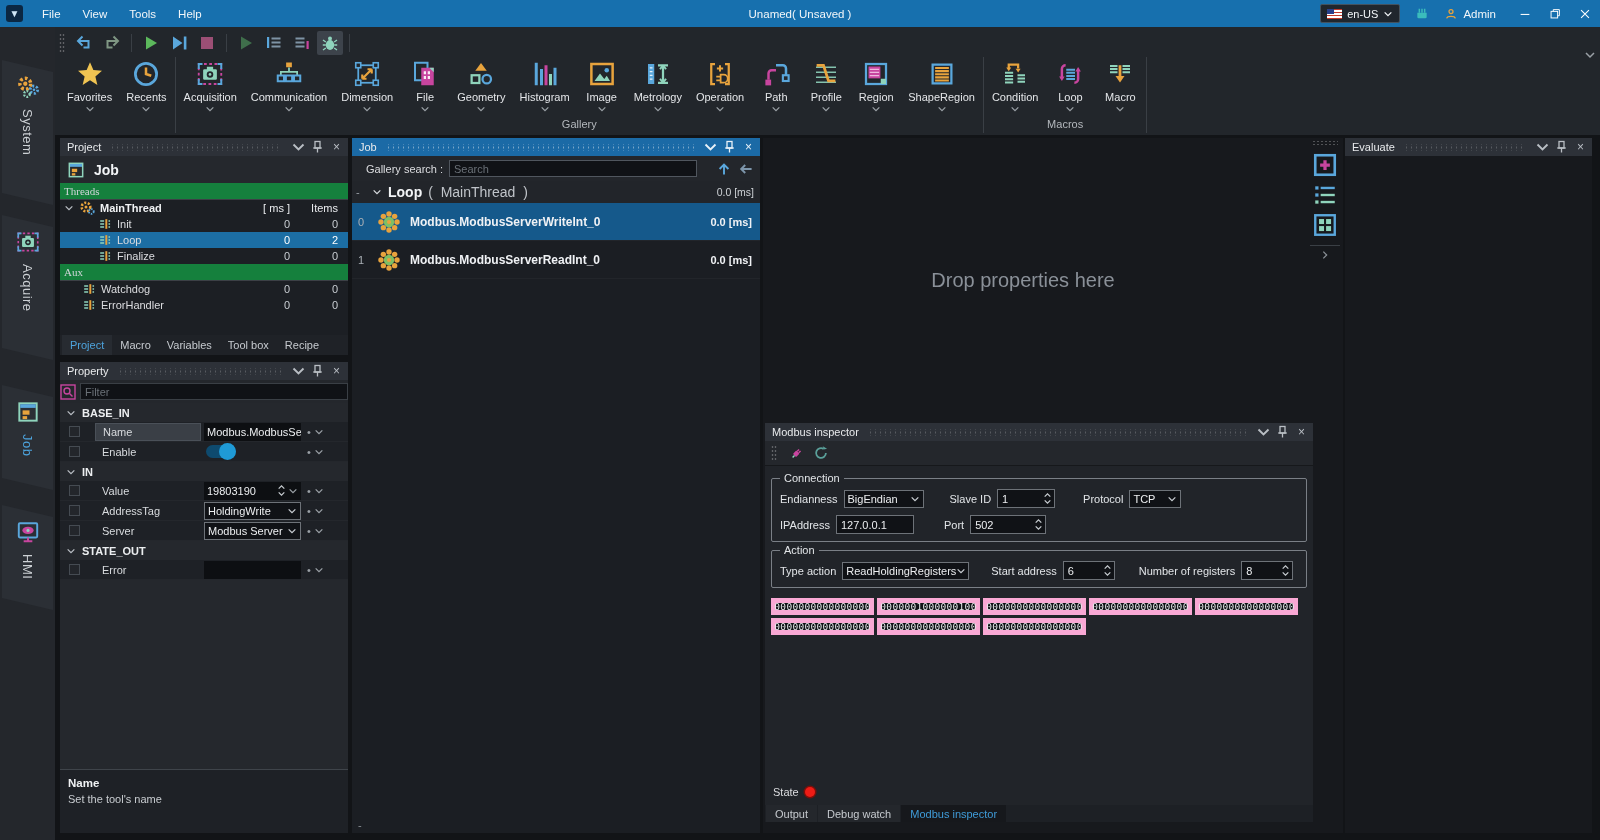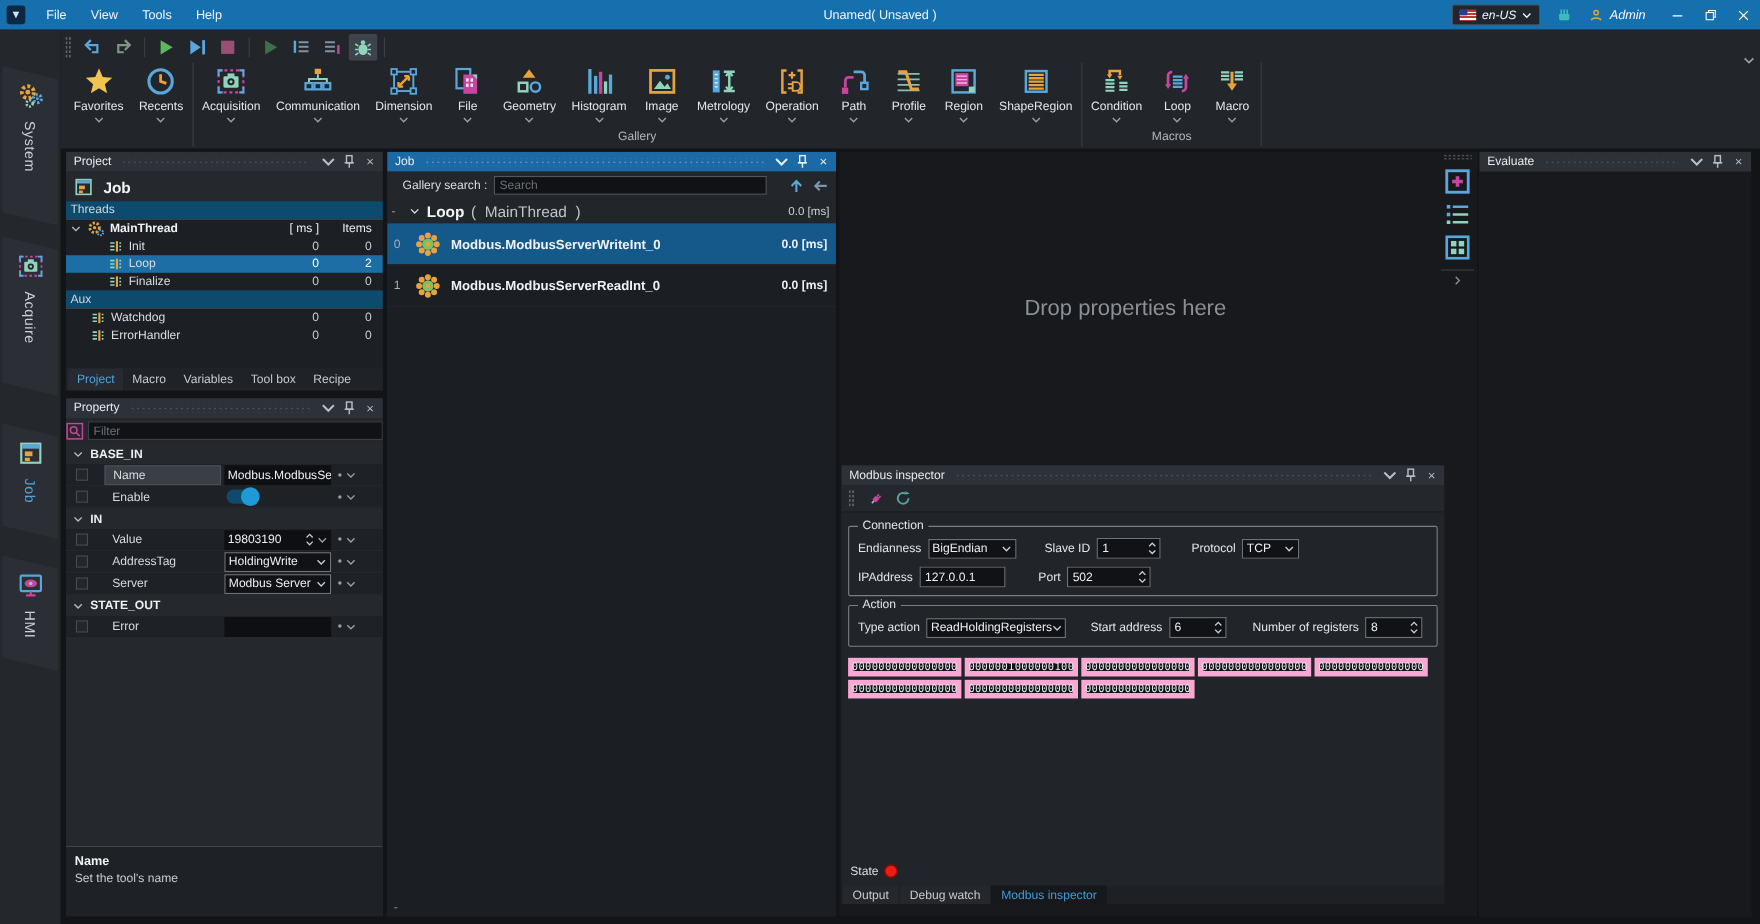--- a/index.html
+++ b/index.html
@@ -13,21 +13,21 @@
   .i20{width:20px;height:20px}.i16{width:16px;height:16px}.i14{width:14px;height:14px}
   .i12{width:12px;height:12px}.i10{width:10px;height:10px}
 
   
   .titlebar{position:absolute;left:0;top:0;width:1600px;height:27px;background:#1770ae;
             display:flex;align-items:center;color:#f2f6f9;}
   .logo{width:17px;height:17px;margin:0 8px 0 6px;background:#0b2742;border-radius:3px;
         display:flex;align-items:center;justify-content:center;color:#cfe6f7;font-size:10px;}
   .menu-item{padding:0 11px;height:27px;display:flex;align-items:center;font-size:11.5px;cursor:default;}
   .tb-title{position:absolute;left:0;right:0;text-align:center;font-size:11.5px;pointer-events:none;}
-  .tb-right{margin-left:auto;display:flex;align-items:center;height:27px;font-style:italic;}
+  .tb-right{margin-left:auto;display:flex;align-items:center;height:27px;}
   .lang-box{display:flex;align-items:center;gap:5px;background:#20262d;border:1px solid #44525e;
             height:19px;padding:0 6px;border-radius:2px;margin-right:14px;}
   .flag{width:15px;height:10px;background:repeating-linear-gradient(#c0392b 0 1.5px,#fff 1.5px 3px);position:relative;}
   .flag:before{content:"";position:absolute;left:0;top:0;width:7px;height:5px;background:#27408b;}
   .winbtn{width:30px;height:27px;display:flex;align-items:center;justify-content:center;}
   .user{display:flex;align-items:center;gap:5px;margin-right:14px;font-size:11.5px;}
 
   
   .ribbon{position:absolute;left:55px;top:27px;width:1545px;height:108px;background:#22262b;}
   .quickbar{position:absolute;left:4px;top:3px;height:26px;display:flex;align-items:center;gap:2px;}
@@ -60,21 +60,21 @@
      background:radial-gradient(rgba(255,255,255,.20) .9px,transparent 1.1px) 0 50%/5px 4px;}
   .phead.blue{background:#1b6aa6;}
   .phead.blue .dots{background:radial-gradient(rgba(255,255,255,.4) .9px,transparent 1.1px) 0 50%/5px 4px;}
   .ph-btn{width:15px;height:14px;display:flex;align-items:center;justify-content:center;color:#b9bec4;font-size:12px;}
   .phead.blue .ph-btn{color:#e8f1f8;}
 
   
   .pj-job{height:27px;display:flex;align-items:center;gap:8px;padding:0 6px;background:#25282d;}
   .pj-job .t{font-size:14px;font-weight:bold;color:#f2f4f6;}
   .sect-lbl{height:17px;display:flex;align-items:flex-end;padding:0 4px 2px 4px;color:#d2d6da;
-            border-bottom:1px solid #3c4046;background:#0c4a6e;}
+            border-bottom:1px solid #3c4046;background:#15803d;font-family:Liberation Serif, serif;}
   .tree{background:#1c1f24;}
   .trow{height:16px;display:flex;align-items:center;}
   .trow .nm{flex:1;display:flex;align-items:center;gap:5px;overflow:hidden;white-space:nowrap;}
   .trow .c-ms{width:56px;text-align:right;color:#c8cdd2;padding-right:10px;}
   .trow .c-it{width:48px;text-align:right;color:#c8cdd2;padding-right:10px;}
   .trow.hdr .c-ms,.trow.hdr .c-it{color:#e9ebee;}
   .trow.sel{background:#1c6ea4;}
   .trow.sel .c-ms,.trow.sel .c-it{color:#fff;}
   .ptabs{margin-top:auto;height:20px;display:flex;align-items:stretch;background:#1f2227;padding-left:2px;}
   .ptab{padding:0 8px;display:flex;align-items:center;color:#c6cacf;}

